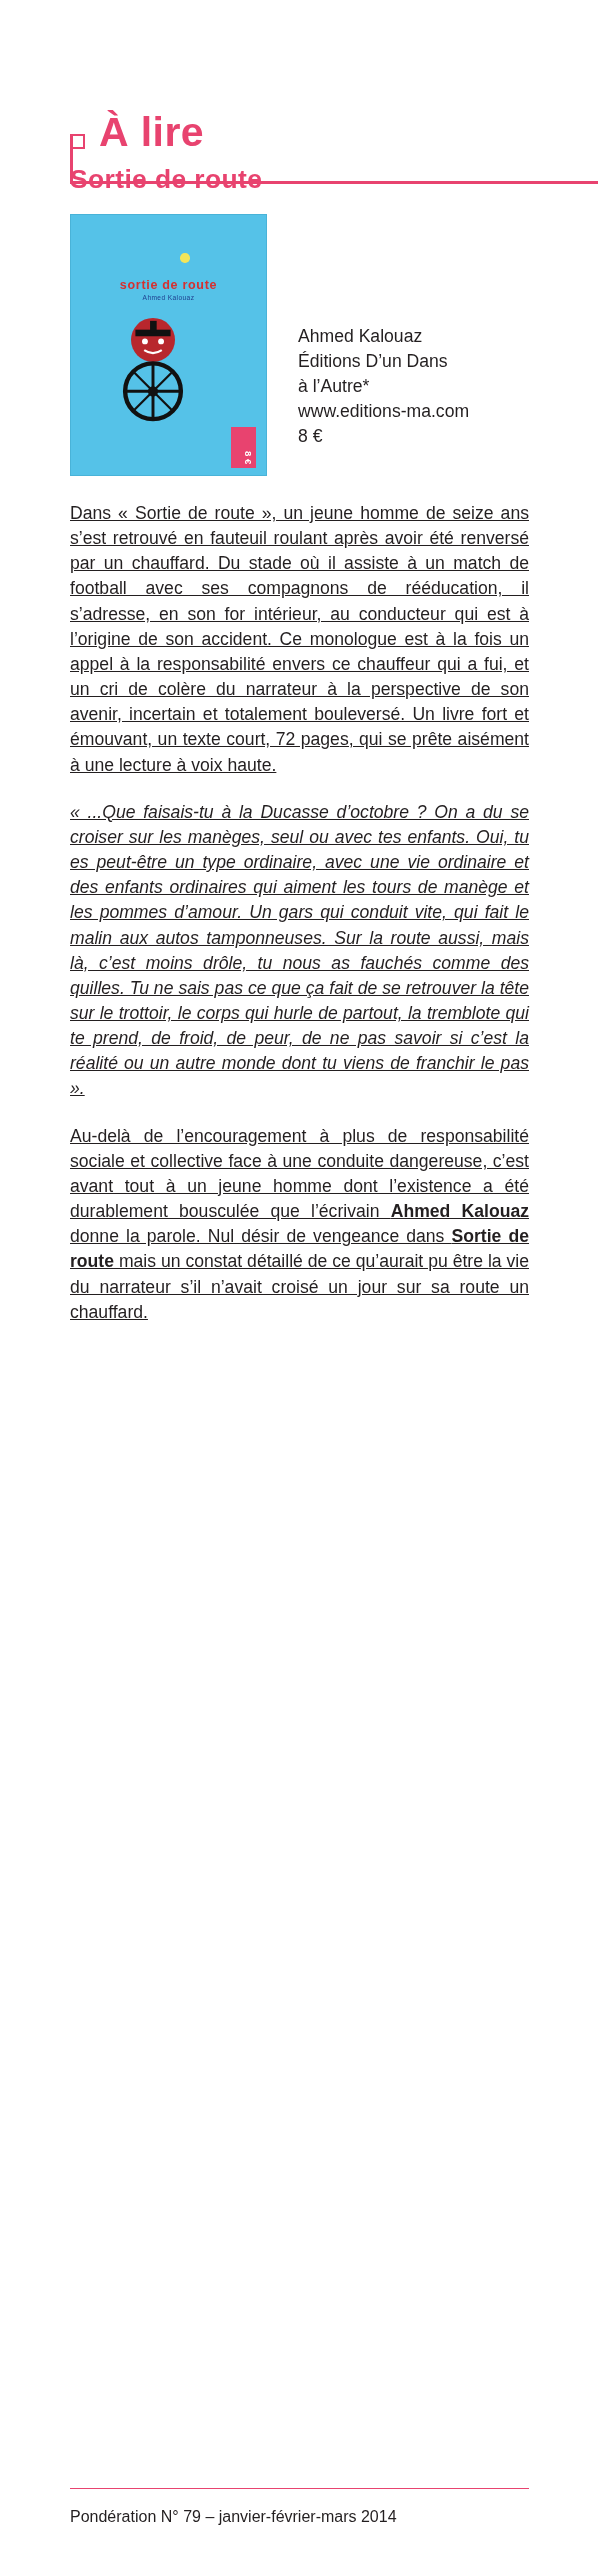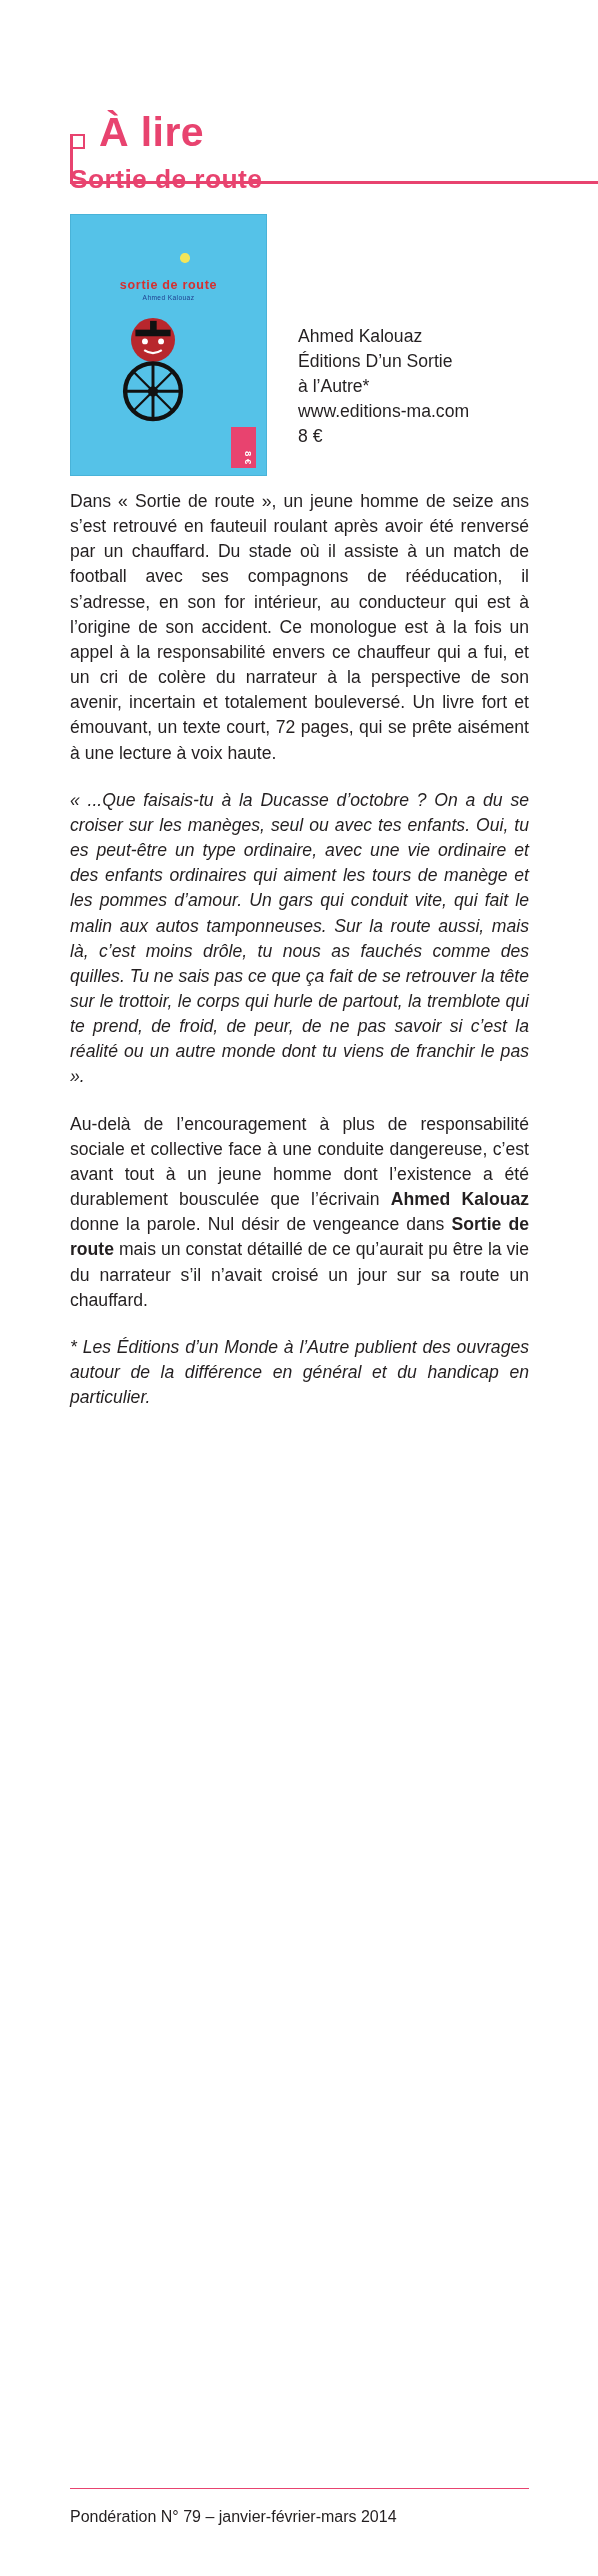--- a/index.html
+++ b/index.html
@@ -149,25 +149,26 @@
     margin-left: 31px;
     padding-top: 110px;
     font-size: 17.6px;
     line-height: 1.42;
     color: #231f20;
   }
   .meta div { white-space: nowrap; }
 
   
   .body-text {
-    margin-top: 13px;
+    margin-top: 25px;
     font-size: 17.6px;
     line-height: 1.43;
     text-align: justify;
     color: #231f20;
+    text-decoration: underline;
   }
   .body-text p {
     margin: 0 0 22px 0;
   }
   .quote {
     font-style: italic;
   }
   .footnote {
     font-style: italic;
     margin-top: 26.4px;
@@ -225,32 +226,31 @@
         <line x1="33" y1="77" x2="87" y2="131" stroke="#111111" stroke-width="3"></line>
         <line x1="87" y1="77" x2="33" y2="131" stroke="#111111" stroke-width="3"></line>
         <circle cx="60" cy="104" r="7" fill="#111111"></circle>
       </svg>
       <div class="cover-badge"></div>
       <div class="cover-badge-num">8 €</div>
     </div>
 
     <div class="meta">
       <div>Ahmed Kalouaz</div>
-      <div>Éditions D’un Sortie</div>
+      <div>Éditions D’un Dans</div>
       <div>à l’Autre*</div>
       <div>www.editions-ma.com</div>
       <div>8 €</div>
     </div>
 
   </div>
 
   <div class="body-text">
     <p>Dans « Sortie de route », un jeune homme de seize ans s’est retrouvé en fauteuil roulant après avoir été renversé par un chauffard. Du stade où il assiste à un match de football avec ses compagnons de rééducation, il s’adresse, en son for intérieur, au conducteur qui est à l’origine de son accident. Ce monologue est à la fois un appel à la responsabilité envers ce chauffeur qui a fui, et un cri de colère du narrateur à la perspective de son avenir, incertain et totalement bouleversé. Un livre fort et émouvant, un texte court, 72 pages, qui se prête aisément à une lecture à voix haute.</p>
     <p class="quote">« ...Que faisais-tu à la Ducasse d’octobre ? On a du se croiser sur les manèges, seul ou avec tes enfants. Oui, tu es peut-être un type ordinaire, avec une vie ordinaire et des enfants ordinaires qui aiment les tours de manège et les pommes d’amour. Un gars qui conduit vite, qui fait le malin aux autos tamponneuses. Sur la route aussi, mais là, c’est moins drôle, tu nous as fauchés comme des quilles. Tu ne sais pas ce que ça fait de se retrouver la tête sur le trottoir, le corps qui hurle de partout, la tremblote qui te prend, de froid, de peur, de ne pas savoir si c’est la réalité ou un autre monde dont tu viens de franchir le pas ».</p>
     <p><span>Au-delà de l’encouragement à plus de responsabilité sociale et collective face à une conduite dangereuse, c’est avant tout à un jeune homme dont l’existence a été durablement bousculée que l’écrivain </span><b>Ahmed Kalouaz</b><span> donne la parole. Nul désir de vengeance dans </span><b>Sortie de route</b><span> mais un constat détaillé de ce qu’aurait pu être la vie du narrateur s’il n’avait croisé un jour sur sa route un chauffard.</span></p>
-    <p class="footnote">* Les Éditions d’un Monde à l’Autre publient des ouvrages autour de la différence en général et du handicap en particulier.</p>
   </div>
 
   <div class="footer-rule"></div>
   <div class="footer">Pondération N° 79 – janvier-février-mars 2014</div>
 
 </div>
 
 
 </body></html>

